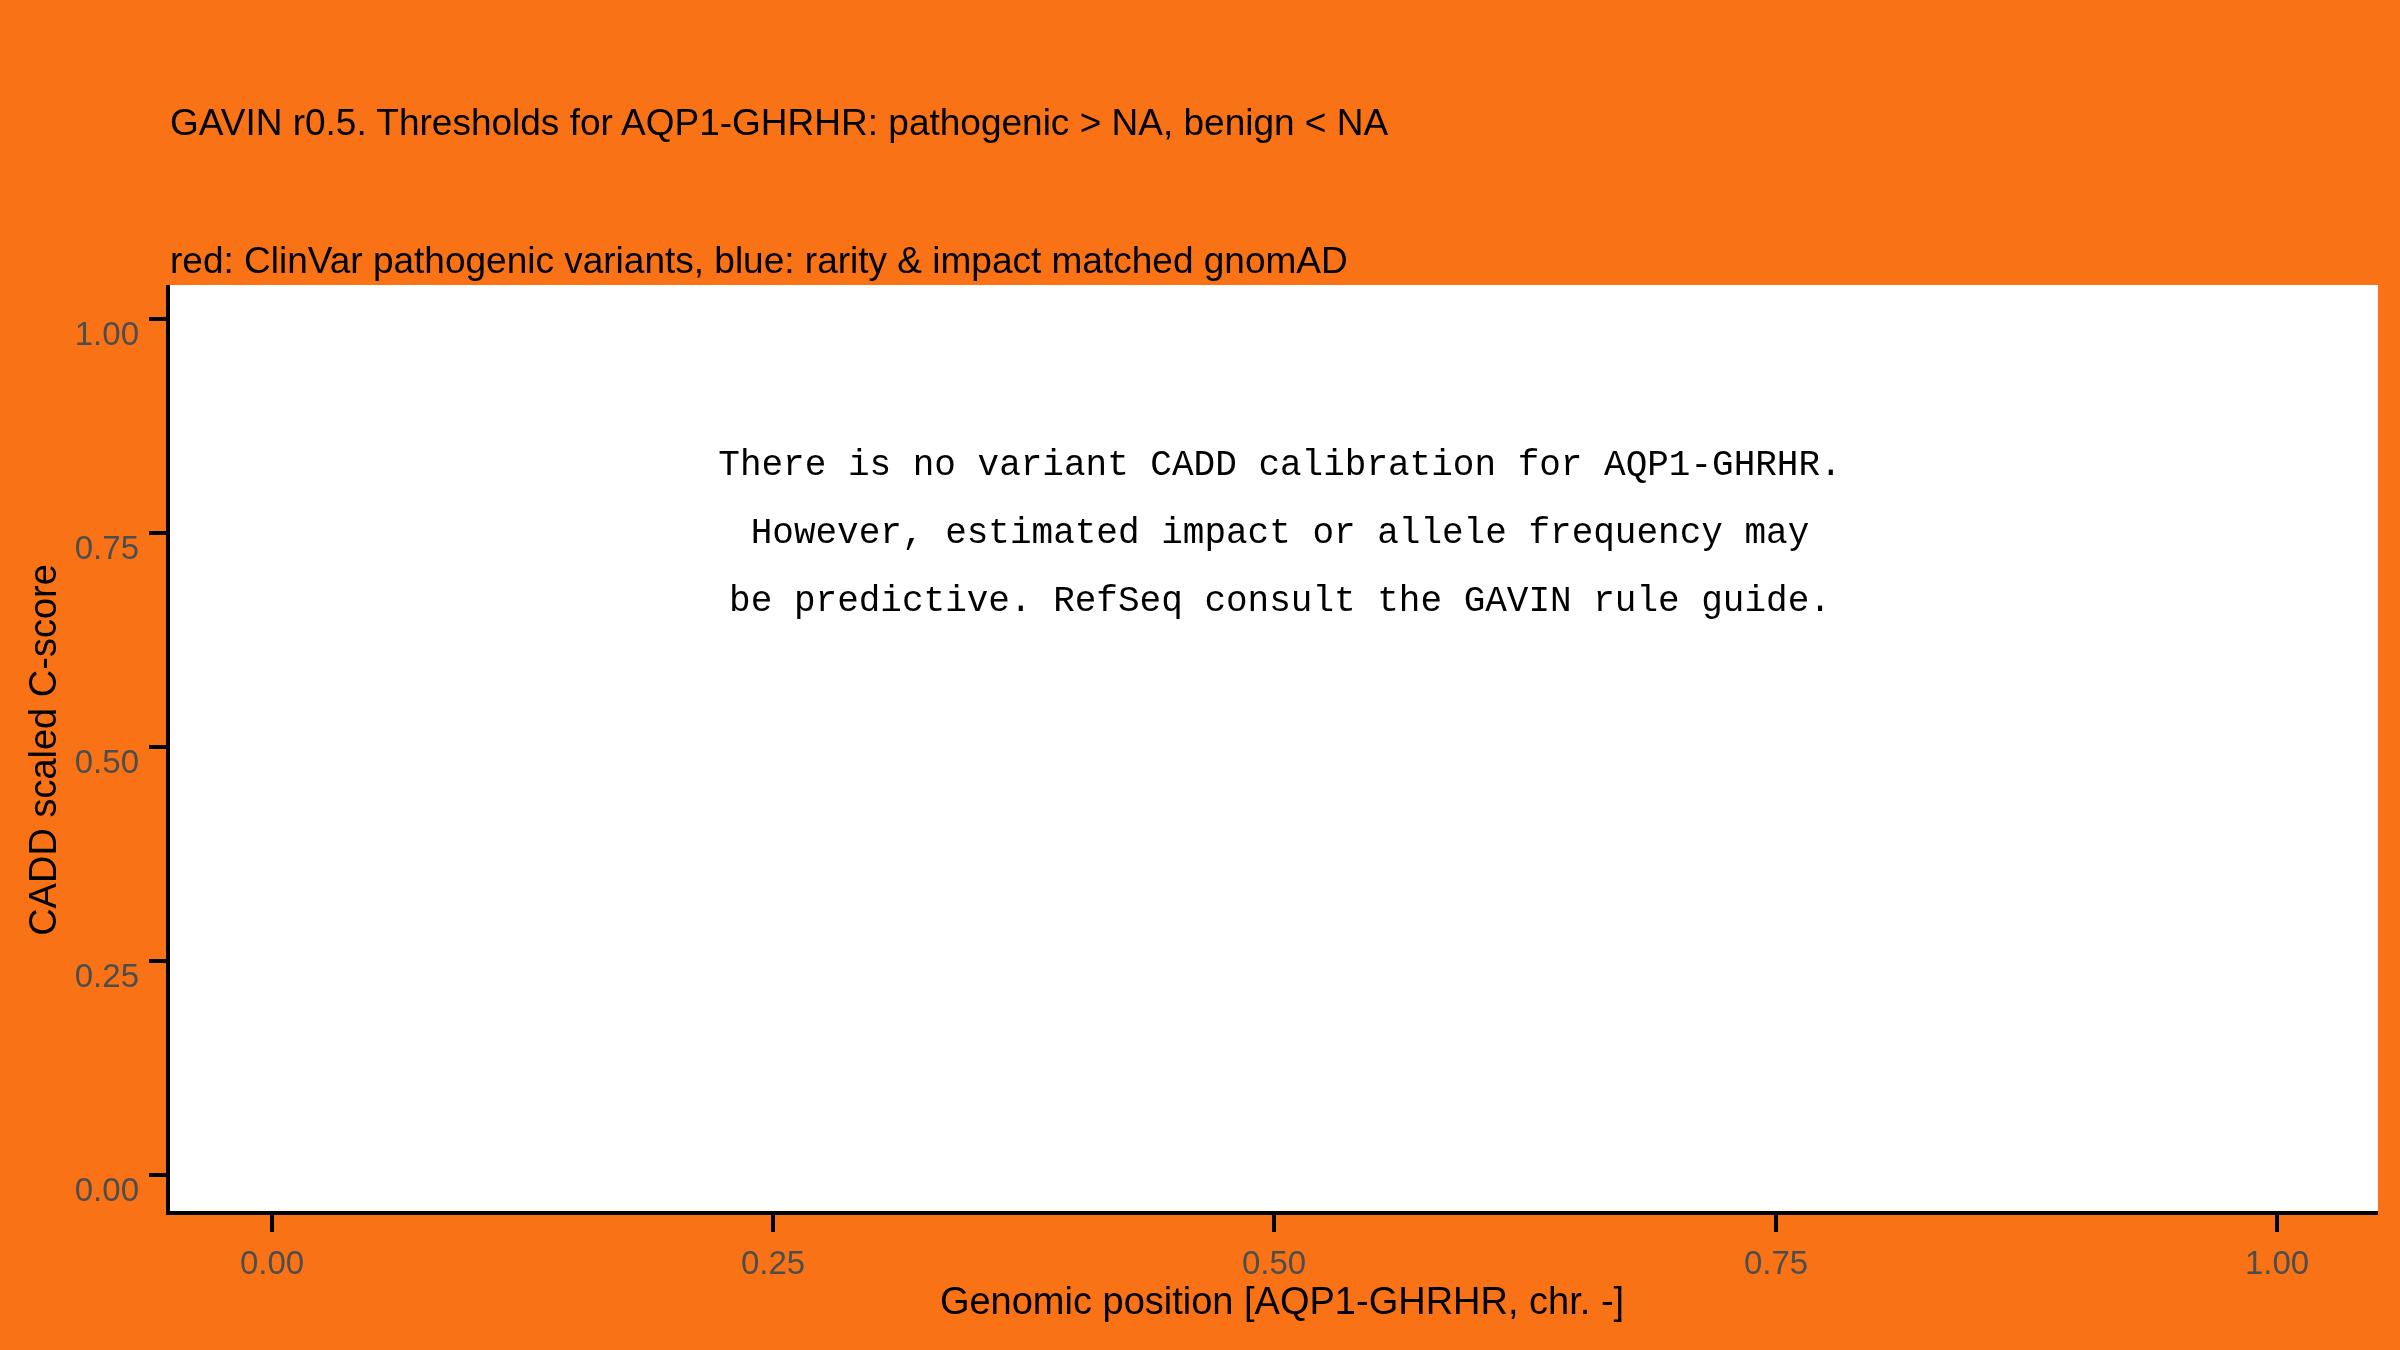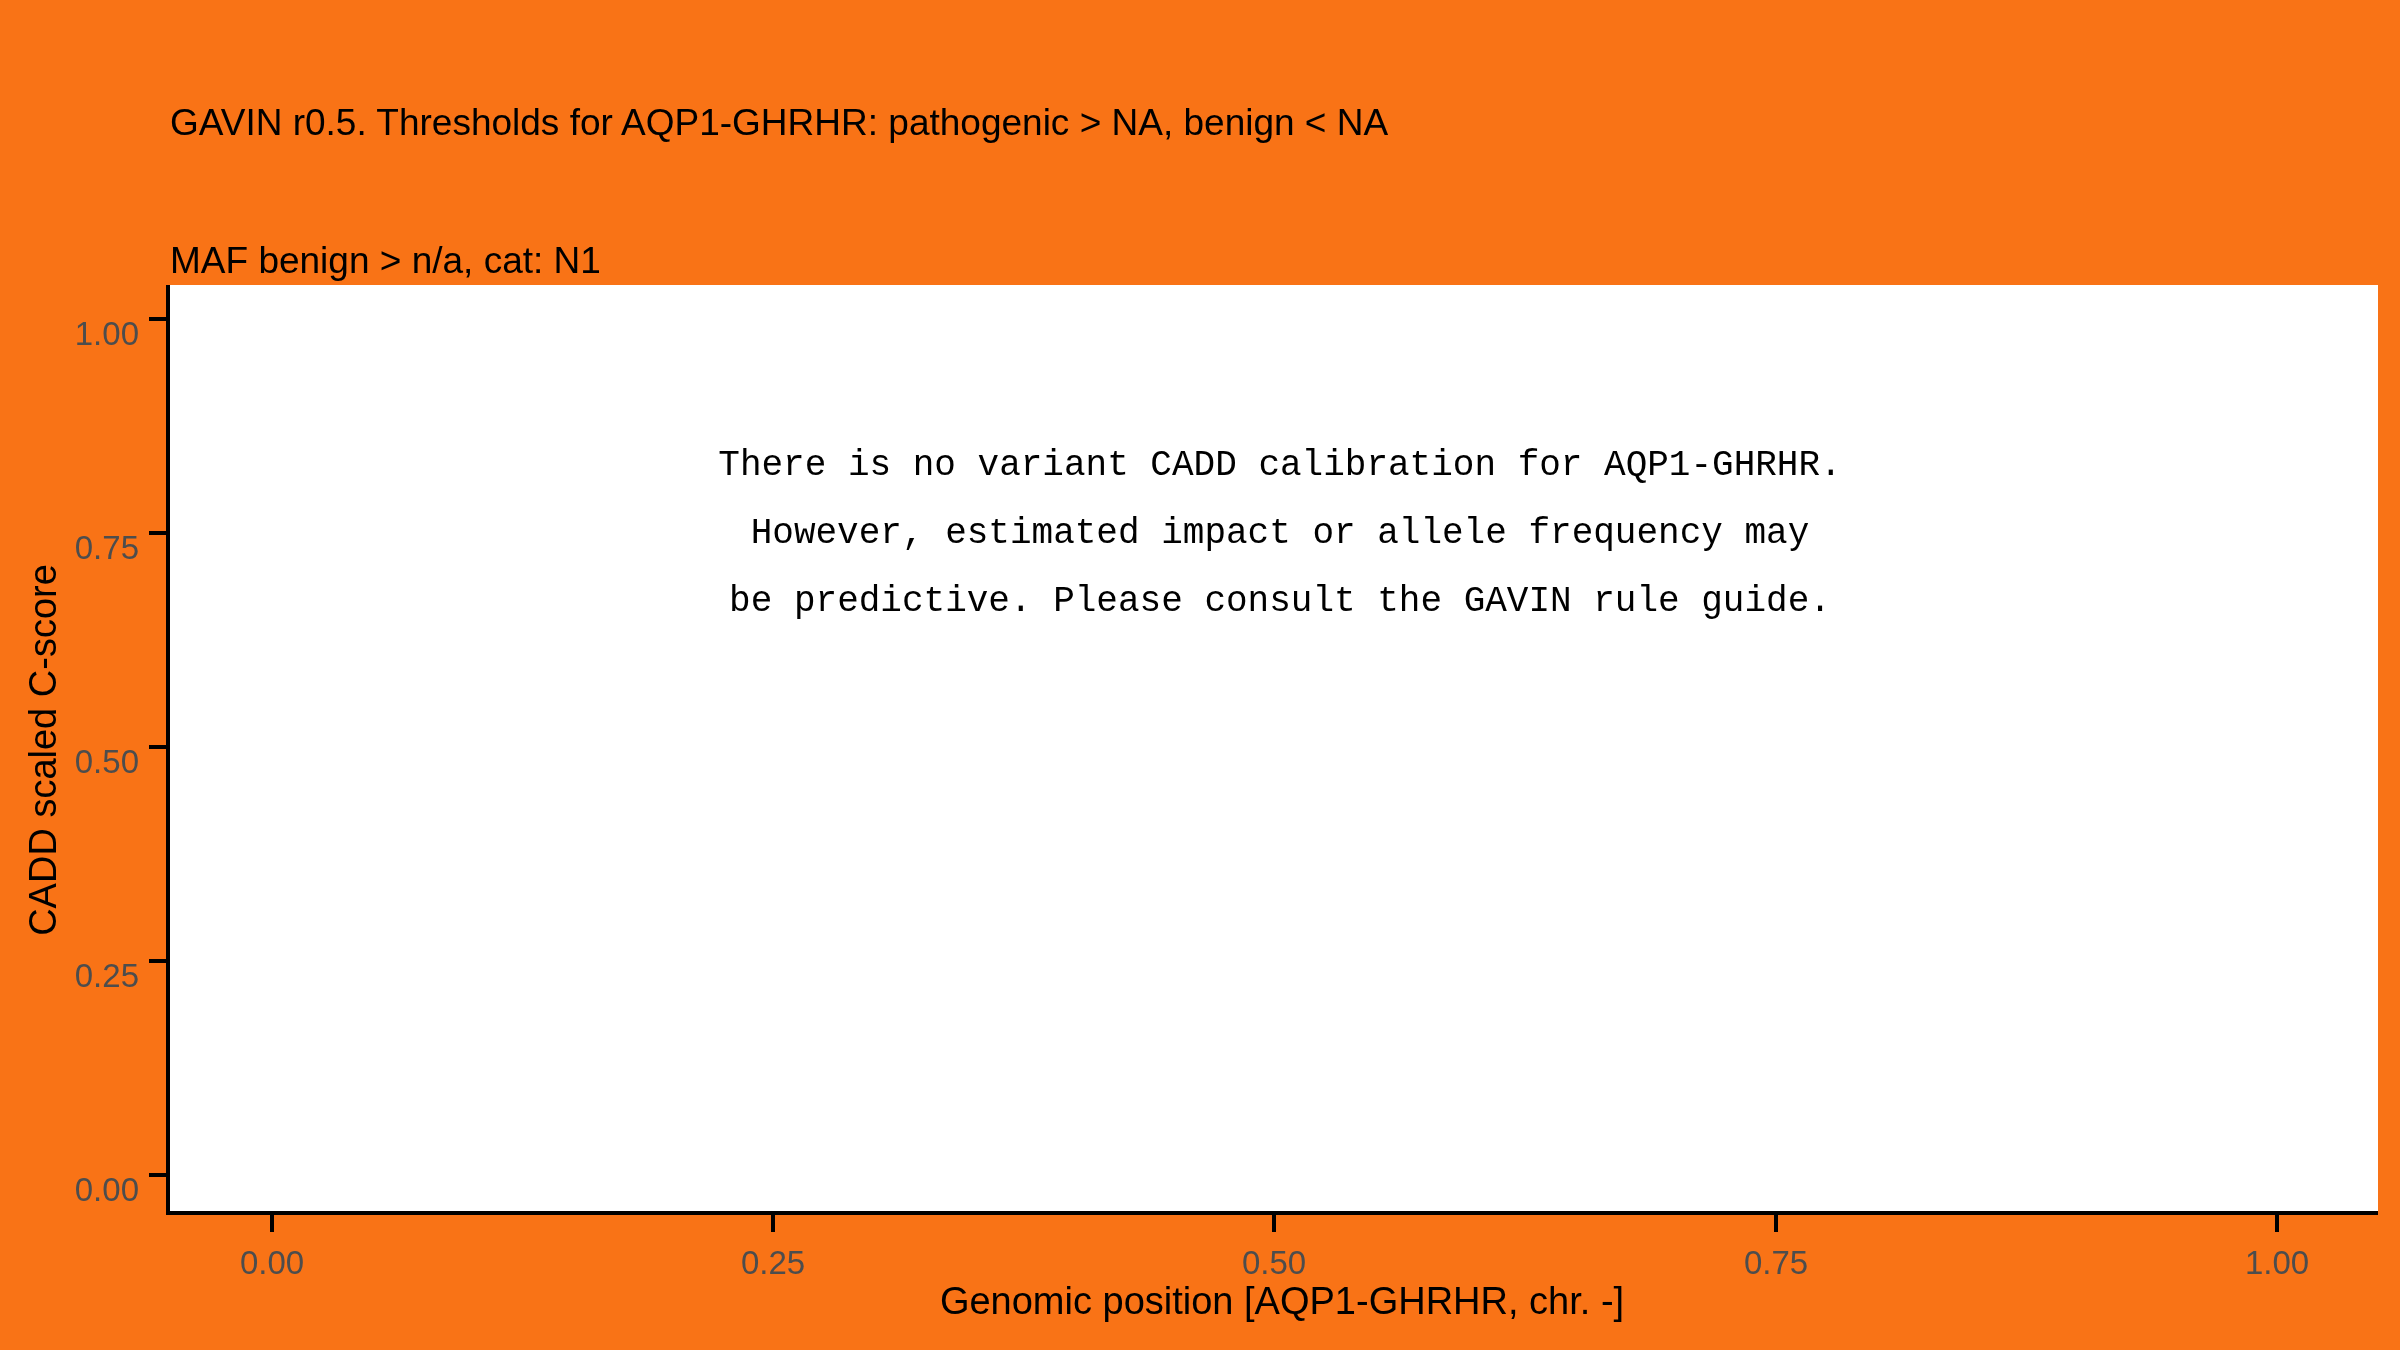--- a/index.html
+++ b/index.html
@@ -133,21 +133,20 @@
   }
   #no-data-annotation .annot-line { display: block; white-space: pre; font-family: Liberation Mono, monospace; }
 </style>
 </head>
 <body>
 
 <div id="plot-root">
 
   <div id="chart-title">
     <span class="title-line">GAVIN r0.5. Thresholds for AQP1-GHRHR: pathogenic &gt; NA, benign &lt; NA</span>
-    <span class="title-line">MAF benign &gt; n/a, cat: N1</span>
     <span class="title-line">red: ClinVar pathogenic variants, blue: rarity &amp; impact matched gnomAD</span>
     <span class="title-line">variants, green: RefSeq exons, grey: genome-wide fallback threshold</span>
   </div>
 
   <div id="panel"></div>
 
   <div id="y-axis-line"></div>
   <div id="x-axis-line"></div>
 
   <div class="y-tick-mark" style="left:149px; top:1173px;"></div>
@@ -179,16 +178,16 @@
 
   <div class="x-tick-mark" style="left:2275px; top:1215px;"></div>
   <div class="x-tick-label" style="left:2177px; top:1246px; width:200px;">1.00</div>
 
   <div id="y-axis-title">CADD scaled C-score</div>
   <div id="x-axis-title">Genomic position [AQP1-GHRHR, chr. -]</div>
 
   <div id="no-data-annotation">
     <span class="annot-line">There is no variant CADD calibration for AQP1-GHRHR.</span>
     <span class="annot-line">However, estimated impact or allele frequency may</span>
-    <span class="annot-line">be predictive. Please consult the GAVIN rule guide.</span>
+    <span class="annot-line">be predictive. RefSeq consult the GAVIN rule guide.</span>
   </div>
 
 </div>
 
 </body></html>

